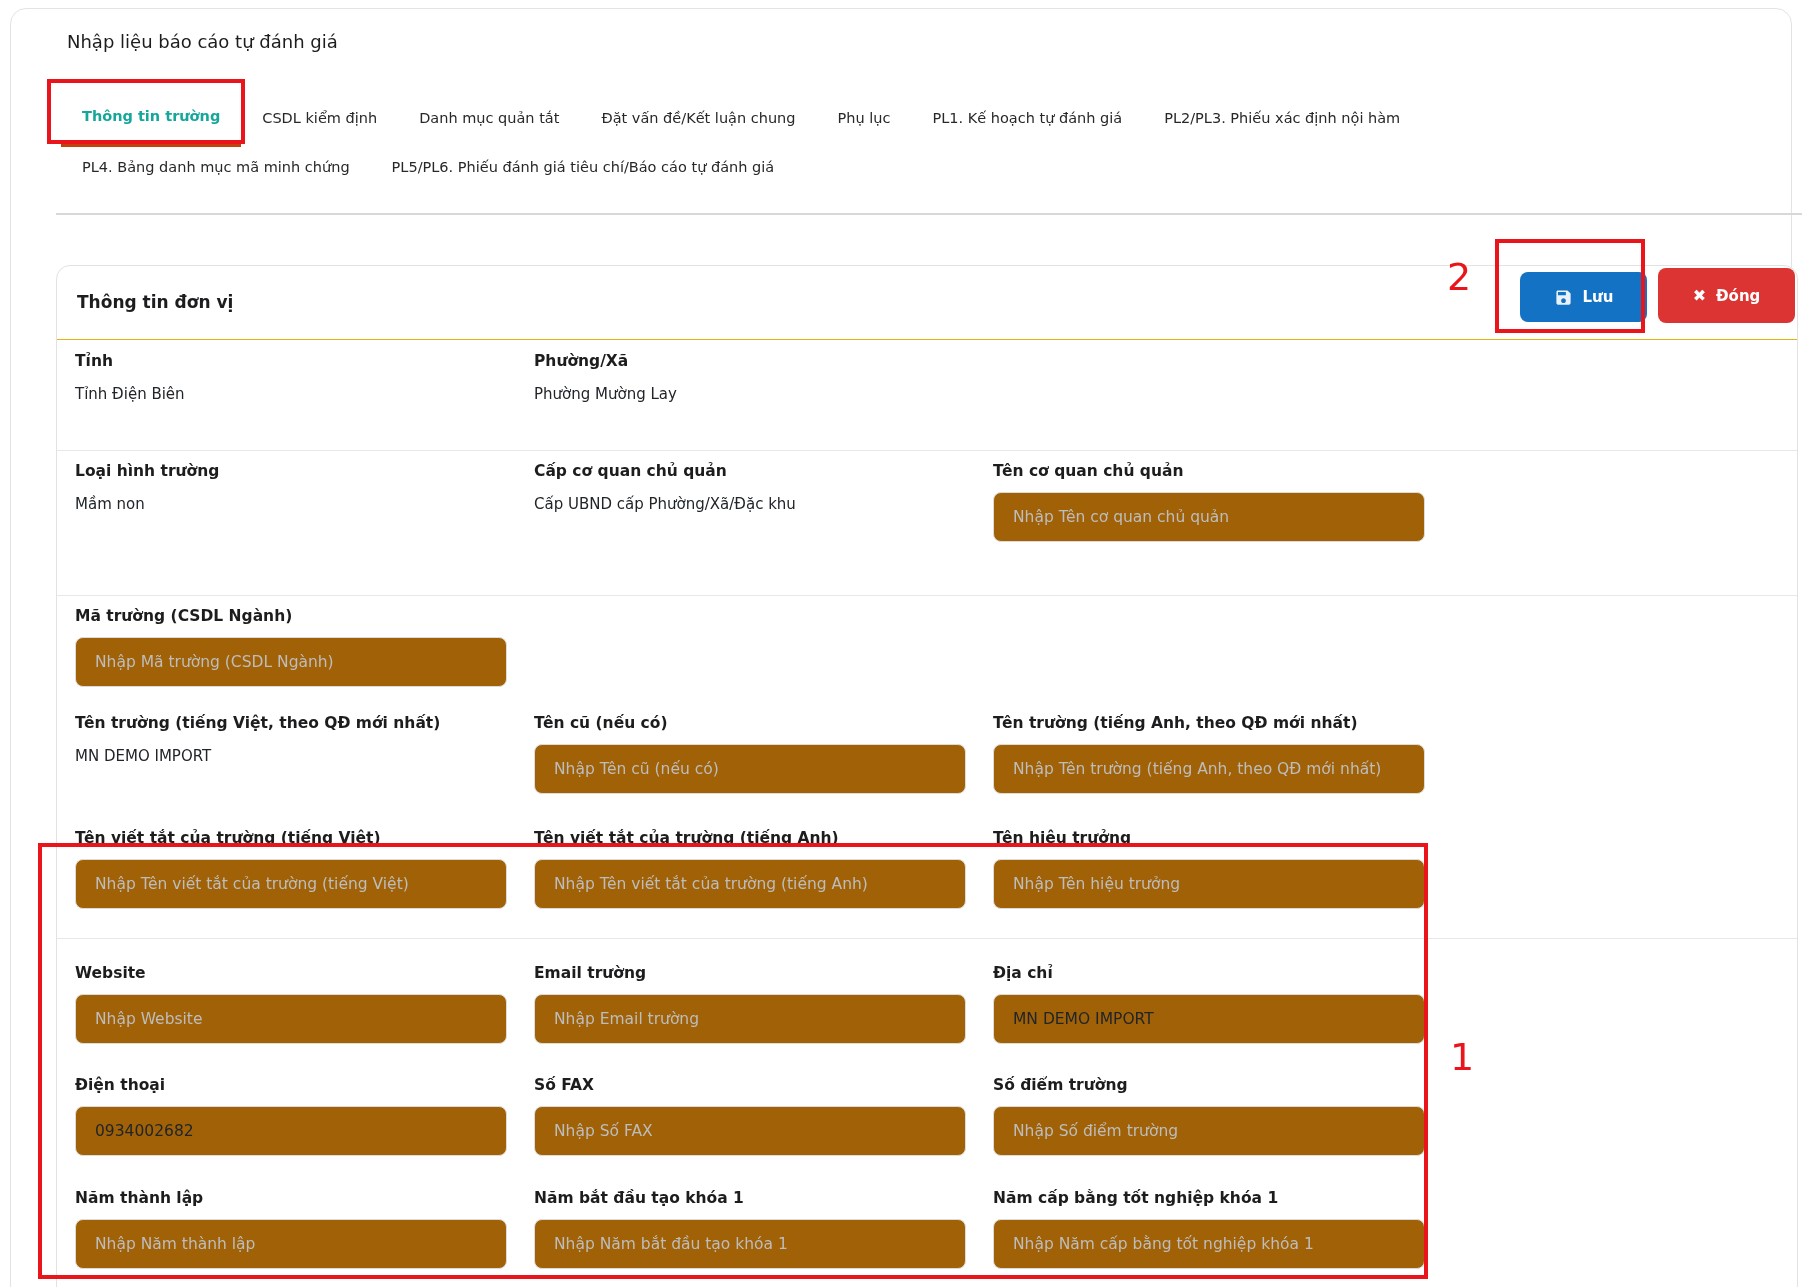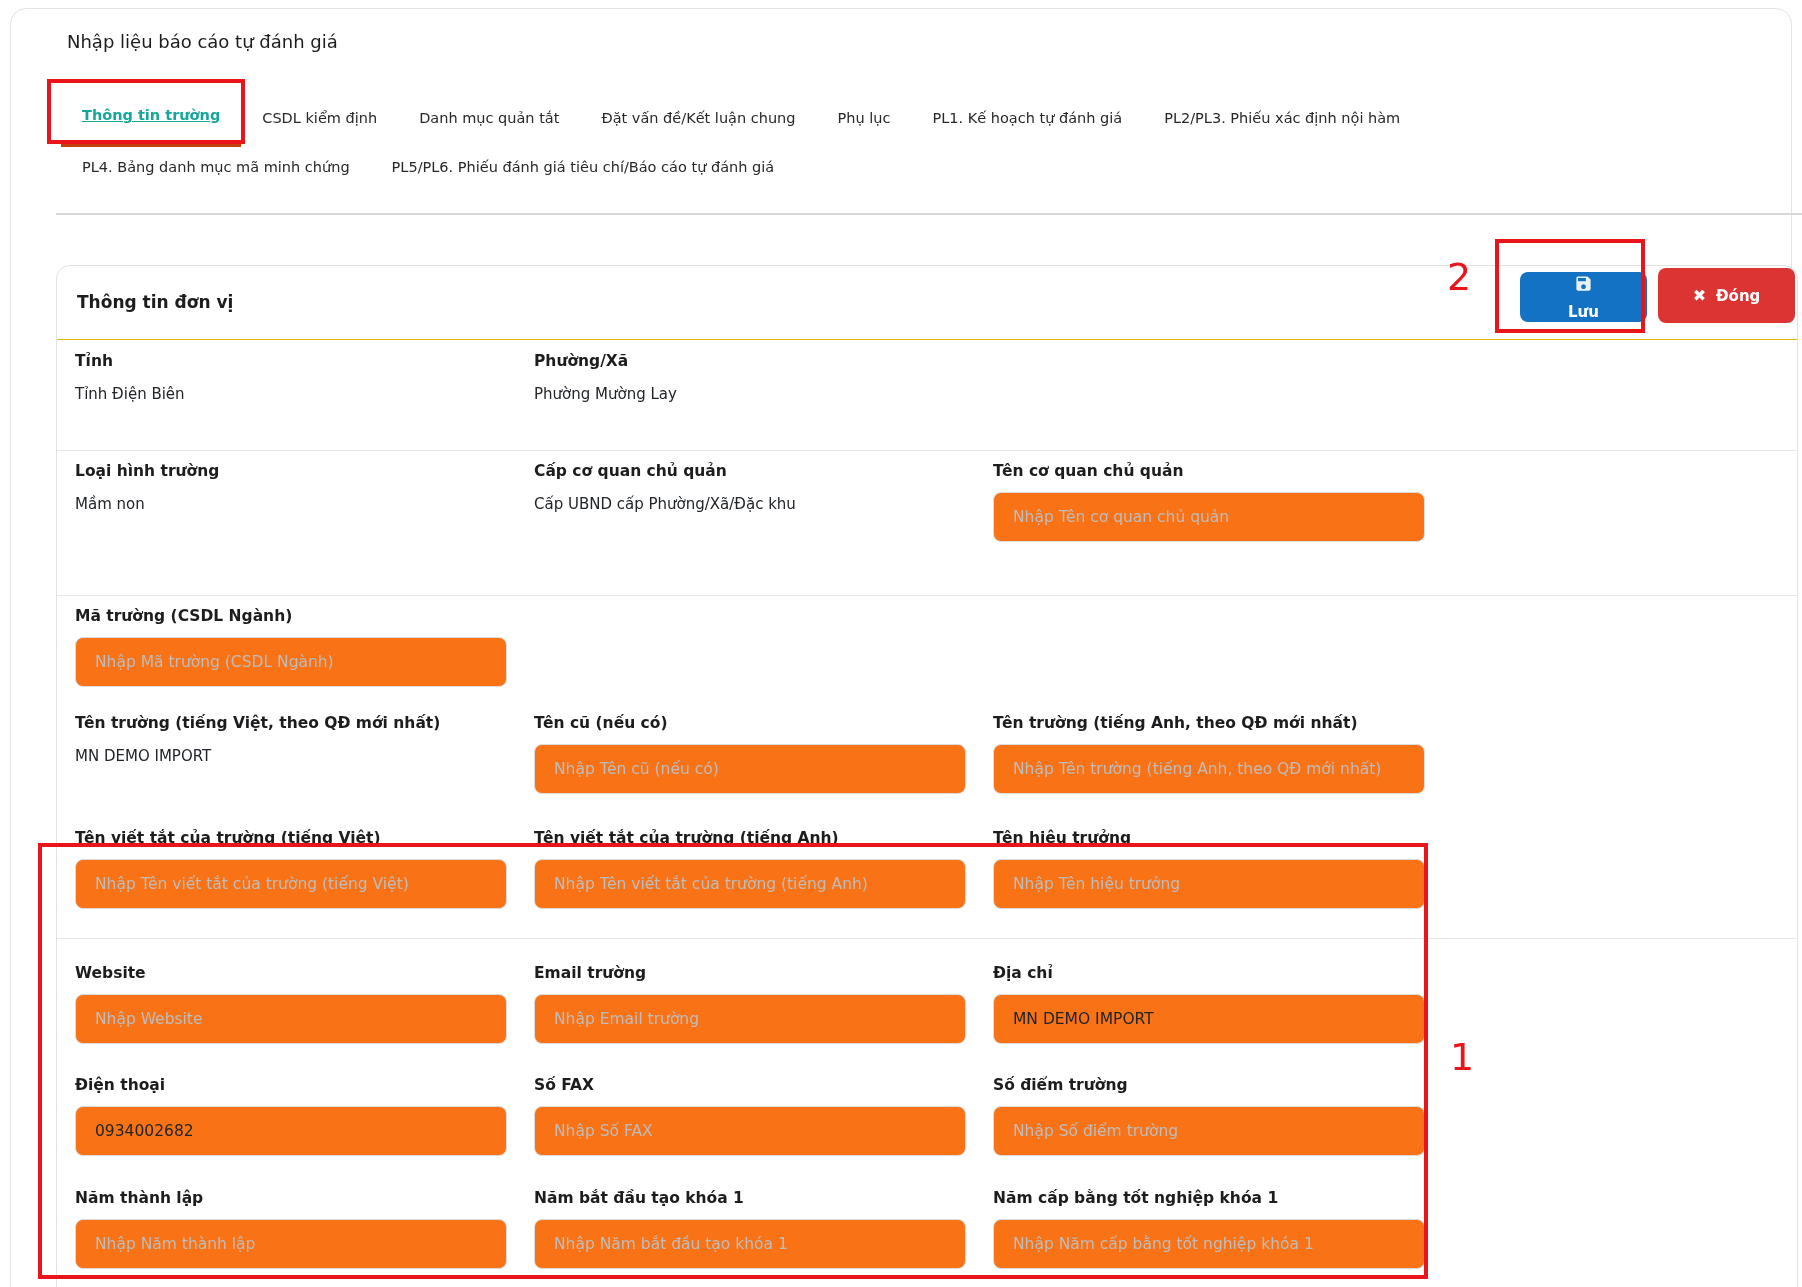--- a/index.html
+++ b/index.html
@@ -10,47 +10,47 @@
   .outer-card { position:absolute; left:10px; top:8px; width:1782px; height:1400px;
     border:1px solid #e3e3e3; border-radius:16px; background:#fff; }
 
   .page-title { position:absolute; left:56px; top:22px; font-size:18px; font-weight:400; color:#1d1d1f; }
 
   
   .tabs-row1 { position:absolute; left:50px; top:80px; height:58px; display:flex; align-items:center; }
   .tabs-row2 { position:absolute; left:50px; top:138px; height:40px; display:flex; align-items:center; }
   .tab { padding:0 21px; font-size:14.5px; font-weight:500; color:#28282a; cursor:pointer;
     height:100%; display:flex; align-items:center; white-space:nowrap; }
-  .tab.active { color:#16a79b; font-weight:700; border-bottom:6px solid #c2410c;text-decoration:underline; }
+  .tab.active { color:#16a79b; font-weight:700; border-bottom:4px solid #c2410c; }
   .tabs-divider { position:absolute; left:45px; top:204px; width:1757px; height:2px; background:#d8d8d8; }
 
   
   .card { position:absolute; left:45px; top:256px; width:1742px; height:1060px;
     border:1px solid #e2e2e2; border-radius:14px; background:#fff; }
   .card-header { position:absolute; left:0; top:0; width:100%; height:74px; border-bottom:1px solid #eab308; }
   .card-title { position:absolute; left:20px; top:26px; font-size:17px; font-weight:700; color:#1d1d1f; }
 
   .btn { position:absolute; display:flex; align-items:center; justify-content:center; gap:10px;
     border:none; border-radius:8px; color:#fff; font-size:15px; font-weight:700; cursor:pointer;
     font-family:"DejaVu Sans","Liberation Sans",sans-serif; }
-  .btn-save { right:150px; top:6px; width:127px; height:50px; background:#1372c4;flex-direction:column; }
+  .btn-save { right:150px; top:6px; width:127px; height:50px; background:#1372c4; }
   .btn-close { right:2px; top:2px; width:137px; height:55px; background:#dc3333; }
   .btn svg { display:block; }
   .xmark { font-size:16px; line-height:1; }
 
   .cdivider { position:absolute; left:0; width:100%; height:1px; background:#e8e8e8; }
 
   
   .frow { position:absolute; left:18px; width:1346px; display:grid;
     grid-template-columns:432px 432px 432px; column-gap:27px; }
   .flabel { font-size:15.5px; font-weight:700; color:#1d1d1f; height:20px; white-space:nowrap; overflow:hidden; }
   .fvalue { margin-top:13px; font-size:15px; color:#212529; white-space:nowrap; }
   .finput { margin-top:10px; width:100%; height:50px; border:1px solid #dcdcdc; border-radius:8px;
     padding:0 19px; font-size:15.5px; color:#212529; outline:none;
-    font-family:"DejaVu Sans","Liberation Sans",sans-serif; background:#f97316; }
+    font-family:"DejaVu Sans","Liberation Sans",sans-serif; background:#a16207; }
   .finput::placeholder { color:#bdbdbd; opacity:1; }
 
   
   .anno-box { position:absolute; border:4px solid #e9151b; background:transparent; pointer-events:none; }
   .anno-tab   { left:47px;   top:79px;  width:198px;  height:65px; }
   .anno-save  { left:1495px; top:239px; width:150px;  height:94px; }
   .anno-main  { left:38px;   top:843px; width:1390px; height:436px; }
   .anno-num { position:absolute; color:#e9151b; font-size:38px; font-weight:400; pointer-events:none; }
   .num2 { left:1447px; top:255px; }
   .num1 { left:1450px; top:1035px; }

